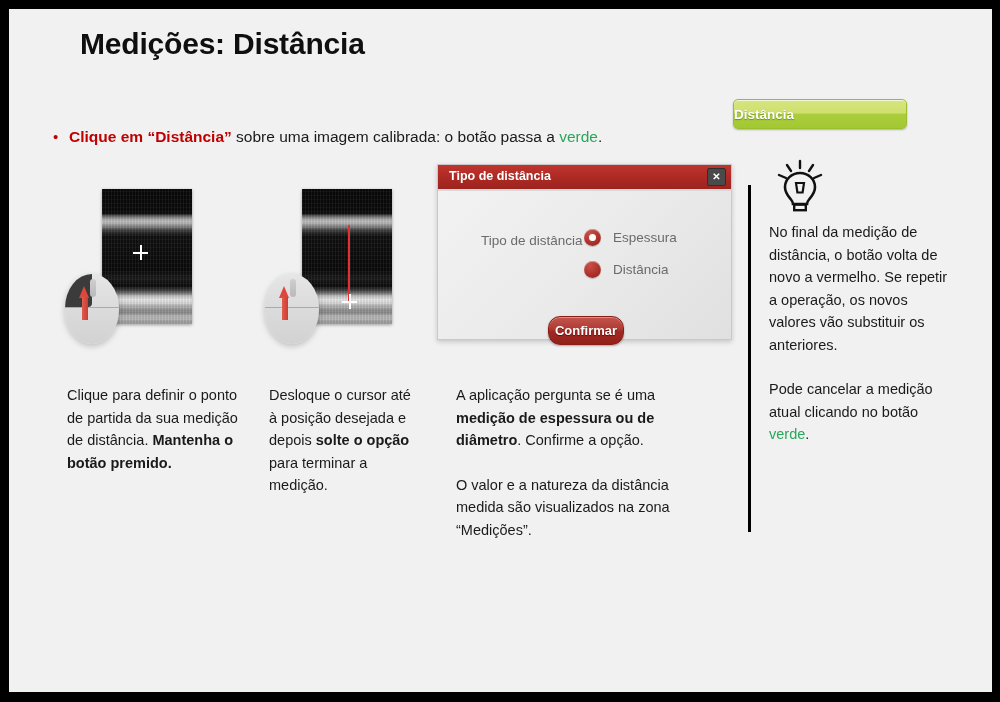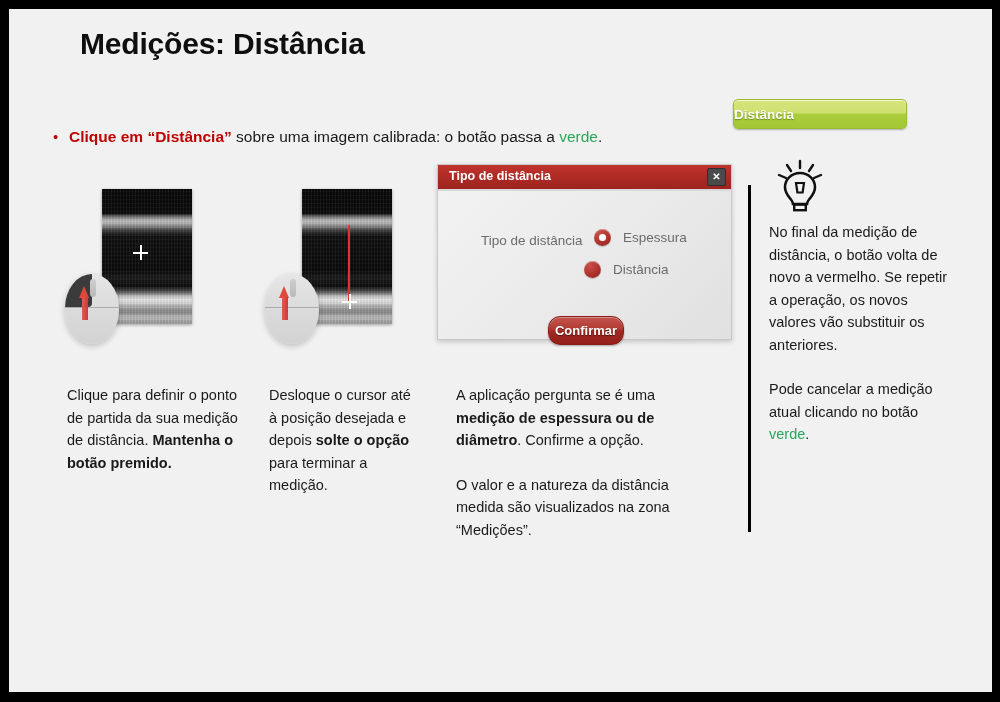--- a/index.html
+++ b/index.html
@@ -337,21 +337,21 @@
     </div>
 
     <div id="dialog">
       <div id="dialog-titlebar">
         <span id="dialog-title">Tipo de distância</span>
         <span id="dialog-close">✕</span>
       </div>
       <div id="dialog-body">
         <span id="dialog-field-label">Tipo de distância</span>
 
-        <div class="radio-row" style="left:146px; top:38px;margin-left:10px;">
+        <div class="radio-row" style="left:146px; top:38px;">
           <span class="radio-dot selected"></span>
           <span class="radio-label">Espessura</span>
         </div>
 
         <div class="radio-row" style="left:146px; top:70px;">
           <span class="radio-dot"></span>
           <span class="radio-label">Distância</span>
         </div>
 
         <div id="confirm-button">

